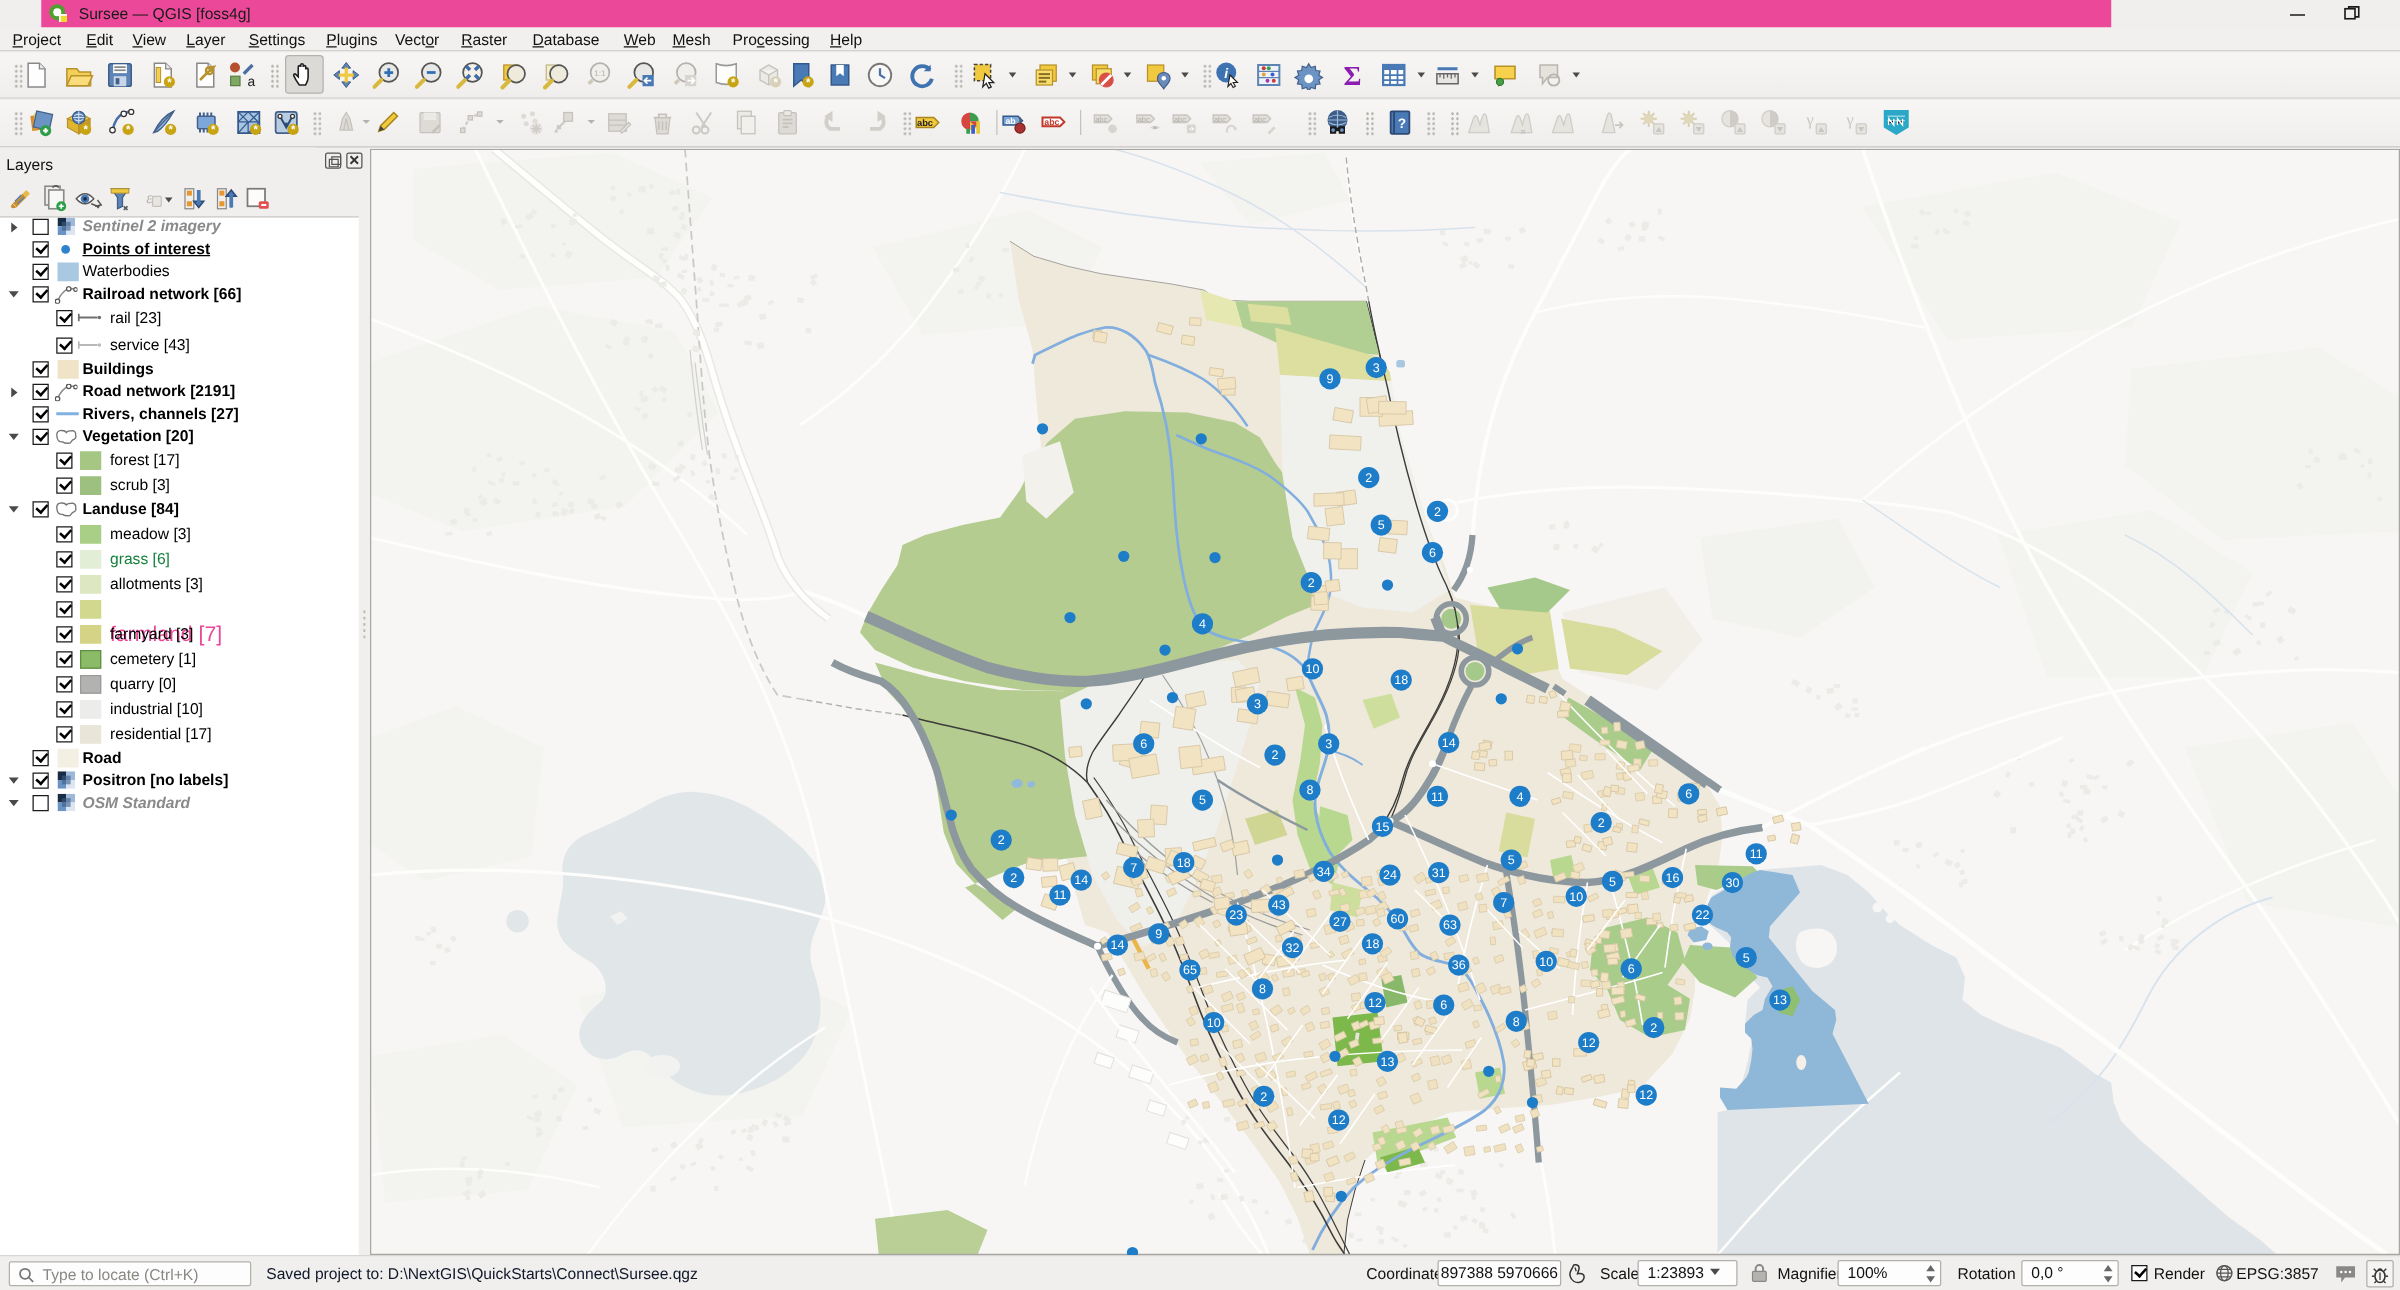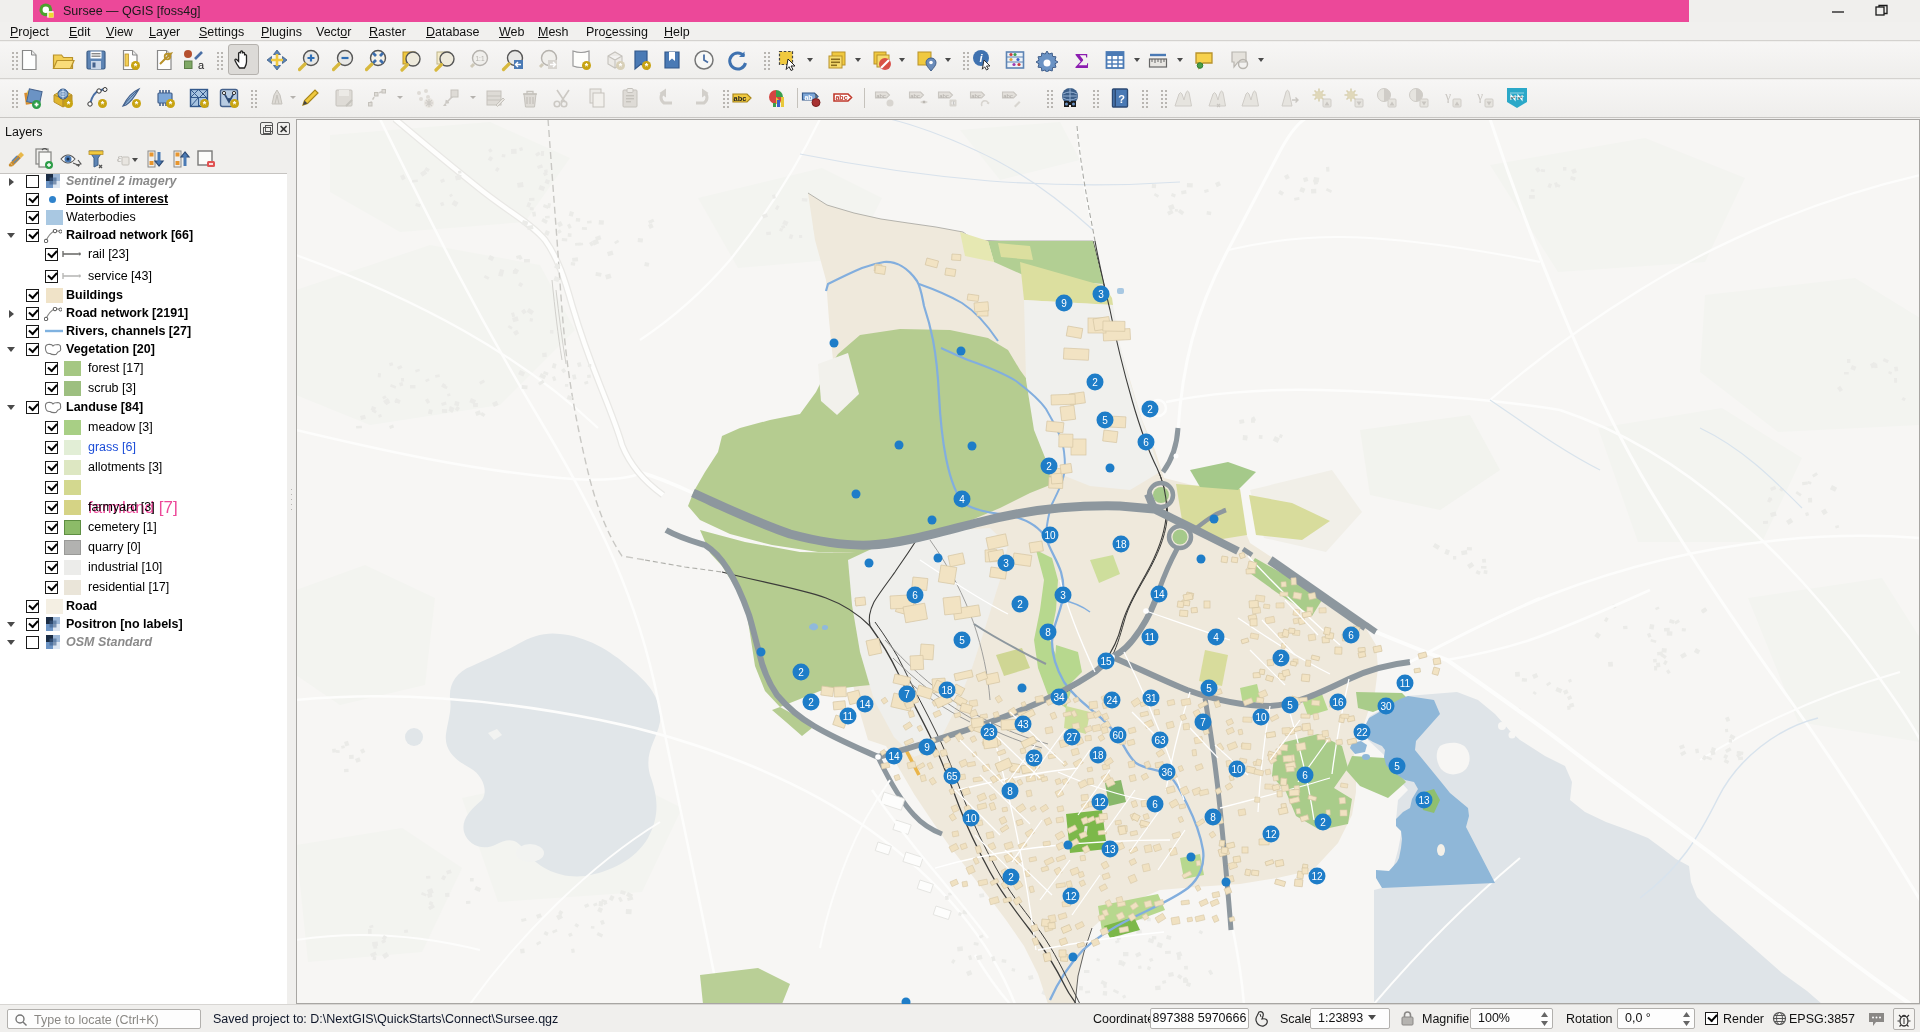--- a/index.html
+++ b/index.html
@@ -633,21 +633,21 @@
       <div class="cb checked" style="left:26px;top:227px"></div>
       <svg style="position:absolute;left:44px;top:227px" width="18" height="13" viewBox="0 0 18 13">
         <path d="M1.5 6 Q1 2 4 1.5 Q8 1 9 3 Q10 1.5 14 1.5 Q17 2 16.5 5 Q17.5 8 14 9 L12 11.5 Q8 12 6 10.5 Q2 11 1.5 6 Z" fill="#fff" stroke="#777" stroke-width="1.1"></path>
       </svg>
       <div style="position:absolute;left:66px;top:226px;font-size:12.5px;color:#000;font-weight:bold;white-space:nowrap">Landuse [84]</div>
       <div class="cb checked" style="left:45px;top:247px"></div>
       <div style="position:absolute;left:64px;top:246px;width:17px;height:15px;background:#a8cf85;"></div>
       <div style="position:absolute;left:88px;top:246px;font-size:12.5px;color:#000;white-space:nowrap">meadow [3]</div>
       <div class="cb checked" style="left:45px;top:267px"></div>
       <div style="position:absolute;left:64px;top:266px;width:17px;height:15px;background:#e2eed6;"></div>
-      <div style="position:absolute;left:88px;top:266px;font-size:12.5px;color:#1d4ed8;white-space:nowrap">grass [6]</div>
+      <div style="position:absolute;left:88px;top:266px;font-size:12.5px;color:#15803d;white-space:nowrap">grass [6]</div>
       <div class="cb checked" style="left:45px;top:287px"></div>
       <div style="position:absolute;left:64px;top:286px;width:17px;height:15px;background:#dde7c2;"></div>
       <div style="position:absolute;left:88px;top:286px;font-size:12.5px;color:#000;white-space:nowrap">allotments [3]</div>
       <div class="cb checked" style="left:45px;top:307px"></div>
       <div style="position:absolute;left:64px;top:306px;width:17px;height:15px;background:#d3d88f;"></div>
       <div style="position:absolute;left:88px;top:324px;font-size:17px;color:#ec4899;white-space:nowrap">farmland [7]</div>
       <div class="cb checked" style="left:45px;top:327px"></div>
       <div style="position:absolute;left:64px;top:326px;width:17px;height:15px;background:#d5d385;"></div>
       <div style="position:absolute;left:88px;top:326px;font-size:12.5px;color:#000;white-space:nowrap">farmyard [3]</div>
       <div class="cb checked" style="left:45px;top:347px"></div>

